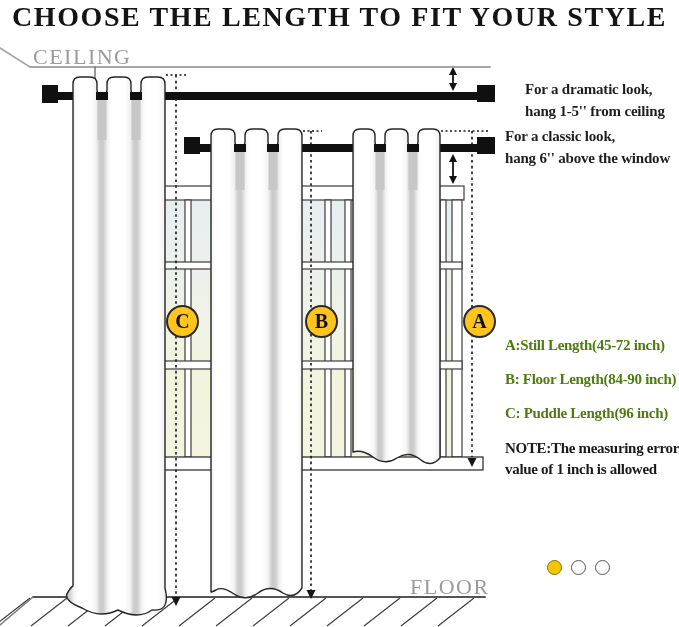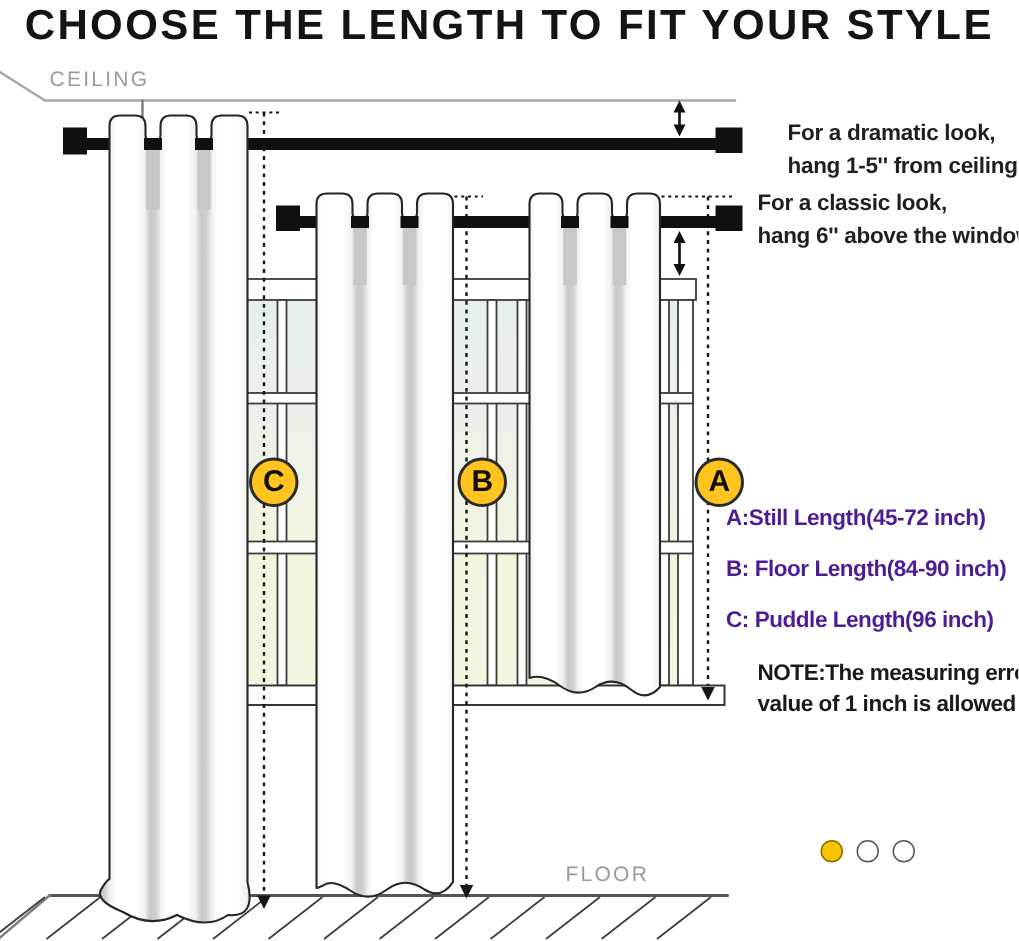--- a/index.html
+++ b/index.html
@@ -1,29 +1,29 @@
 <!DOCTYPE html>
 <html style="--accent: #ffc41d; --dot-active: #f6c500; --label-gray: #9b9b9b;"><head>
 <meta charset="utf-8">
 <style>
   html,body{margin:0;padding:0;background:#fff;}
   .stage{position:relative;width:679px;height:627px;background:#fff;overflow:hidden;
-         font-family:Liberation Sans, sans-serif;}
+         font-family:Liberation Serif, serif;}
   .stage svg{position:absolute;left:0;top:0;}
   .title{position:absolute;top:1px;left:0;right:0;text-align:center;
          font-size:28px;font-weight:700;letter-spacing:1.6px;color:#141414;white-space:nowrap;}
-  .room-label{position:absolute;color:var(--label-gray,#9b9b9b);font-size:14px;
+  .room-label{position:absolute;color:var(--label-gray,#9b9b9b);font-size:22px;
               letter-spacing:1.5px;font-weight:400;}
   .lbl-ceiling{left:33px;top:44px;}
-  .lbl-floor{left:377px;top:574px;}
+  .lbl-floor{left:410px;top:574px;}
   .tip{position:absolute;left:505px;font-size:15px;font-weight:700;color:#1f1f1f;
        line-height:22px;white-space:nowrap;letter-spacing:-0.2px;}
   .tip-dramatic{top:78px;margin-left:20px;}
   .tip-classic{top:125px;}
-  .legend-line{position:absolute;left:484px;font-size:15px;font-weight:700;color:#4c1d95;
+  .legend-line{position:absolute;left:505px;font-size:15px;font-weight:700;color:#4d7c0f;
                white-space:nowrap;letter-spacing:-0.3px;}
   .legend-a{top:337px;} .legend-b{top:371px;} .legend-c{top:405px;}
   .note{position:absolute;left:505px;top:438px;font-size:15px;font-weight:700;color:#1a1a1a;
         line-height:21px;white-space:nowrap;letter-spacing:-0.3px;}
   .badge{position:absolute;width:33px;height:33px;border-radius:50%;
          background:var(--accent,#ffc41d);border:2px solid #2b2b2b;box-sizing:border-box;
          display:flex;align-items:center;justify-content:center;
          font-size:20px;font-weight:700;color:#111;}
   .badge-c{left:166px;top:305px;} .badge-b{left:305px;top:305px;} .badge-a{left:463px;top:305px;}
   .dots{position:absolute;left:547px;top:560px;display:flex;gap:9px;}

